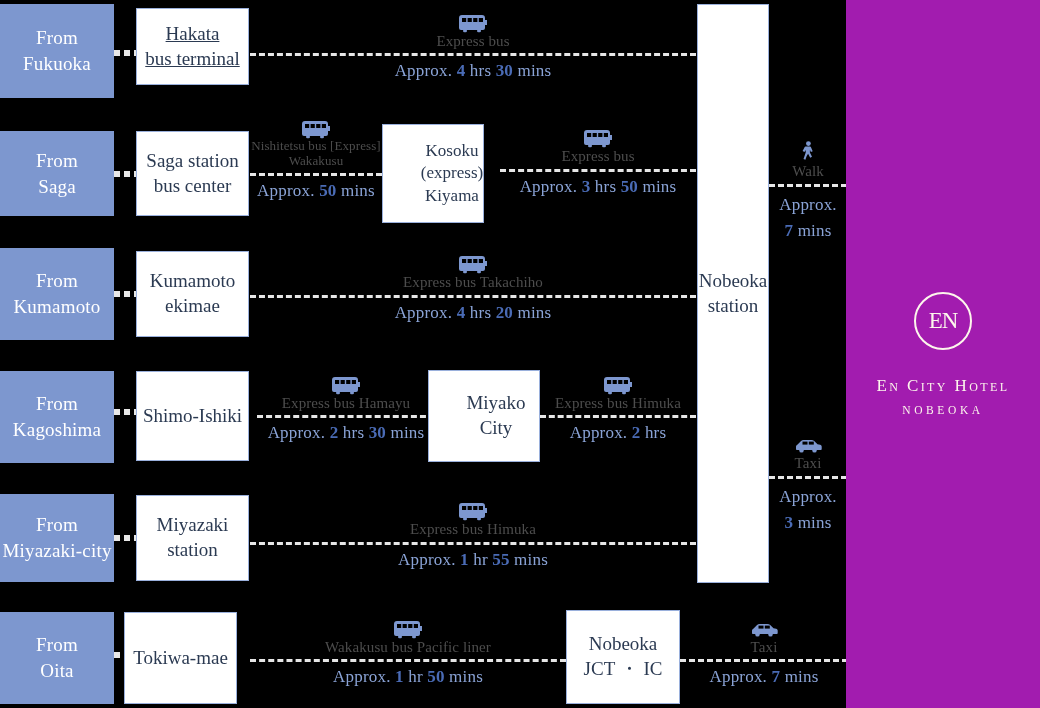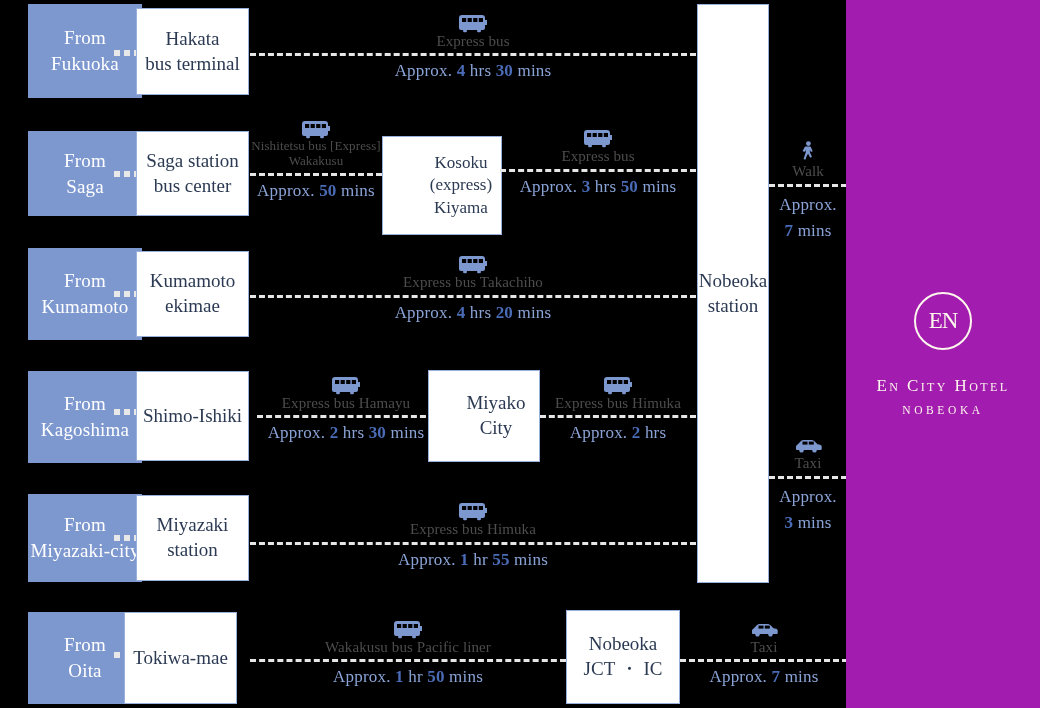--- a/index.html
+++ b/index.html
@@ -5,21 +5,21 @@
   html,body{margin:0;padding:0;background:#000;}
   body{width:1040px;height:708px;overflow:hidden;
        font-family:"Liberation Serif","DejaVu Serif",serif;}
 
   #stage{position:relative;width:1040px;height:708px;background:#000;}
 
   
   .from-chip{
     position:absolute;left:0;width:114px;background:#7d97cf;color:#fff;
     display:flex;align-items:center;justify-content:center;text-align:center;
-    font-size:19px;line-height:1.35;letter-spacing:.2px;margin-left:28px;
+    font-size:19px;line-height:1.35;letter-spacing:.2px;
   }
   
   .box{
     position:absolute;background:#fff;border:1px solid #9ab0dc;color:#2b3a52;
     display:flex;align-items:center;justify-content:center;text-align:center;
     font-size:19px;line-height:1.3;box-sizing:border-box;
   }
   .box.small{font-size:17px;}
 
   
@@ -61,21 +61,21 @@
     <div>
       <div>From</div>
       <div>Fukuoka</div>
     </div>
   </div>
   <div class="dots" style="left:114px;top:50px;">
     <i></i>
       <i></i>
       <i></i>
   </div>
-  <div class="box" style="left:136px;top:8px;width:113px;height:87px;">
+  <div class="box" style="left:136px;top:8px;width:113px;height:77px;text-decoration:underline;">
     <div>
       <div>Hakata</div>
       <div>bus terminal</div>
     </div>
   </div>
   <div class="leg" style="left:250px;top:0px;width:446px;height:92px;">
     <div class="ico">
       <svg width="30" height="19" viewBox="0 0 30 19">
           <path fill="#7d97cf" d="M1 4a3 3 0 013-3h20a3 3 0 013 3v2h2v5h-2v3a2 2 0 01-2 2H3a2 2 0 01-2-2V4z"></path>
           <rect x="4" y="4" width="4.2" height="4" fill="#000"></rect>
@@ -118,21 +118,21 @@
           <rect x="20.8" y="4" width="4.2" height="4" fill="#000"></rect>
           <rect x="5" y="15.2" width="4" height="3" rx="1.5" fill="#7d97cf"></rect>
           <rect x="19" y="15.2" width="4" height="3" rx="1.5" fill="#7d97cf"></rect>
         </svg>
     </div>
     <div class="mode tiny">Nishitetsu bus [Express]</div>
     <div class="mode tiny">Wakakusu</div>
     <div class="rule"></div>
     <div class="dur">Approx. <b>50</b> mins</div>
   </div>
-  <div class="box small" style="left:382px;top:136px;width:120px;height:99px;padding-left:38px;">
+  <div class="box small" style="left:382px;top:124px;width:102px;height:99px;padding-left:38px;">
     <div>
       <div>Kosoku (express)</div>
       <div>Kiyama</div>
     </div>
   </div>
   <div class="leg" style="left:500px;top:105px;width:196px;height:113px;">
     <div class="ico">
       <svg width="30" height="19" viewBox="0 0 30 19">
           <path fill="#7d97cf" d="M1 4a3 3 0 013-3h20a3 3 0 013 3v2h2v5h-2v3a2 2 0 01-2 2H3a2 2 0 01-2-2V4z"></path>
           <rect x="4" y="4" width="4.2" height="4" fill="#000"></rect>

